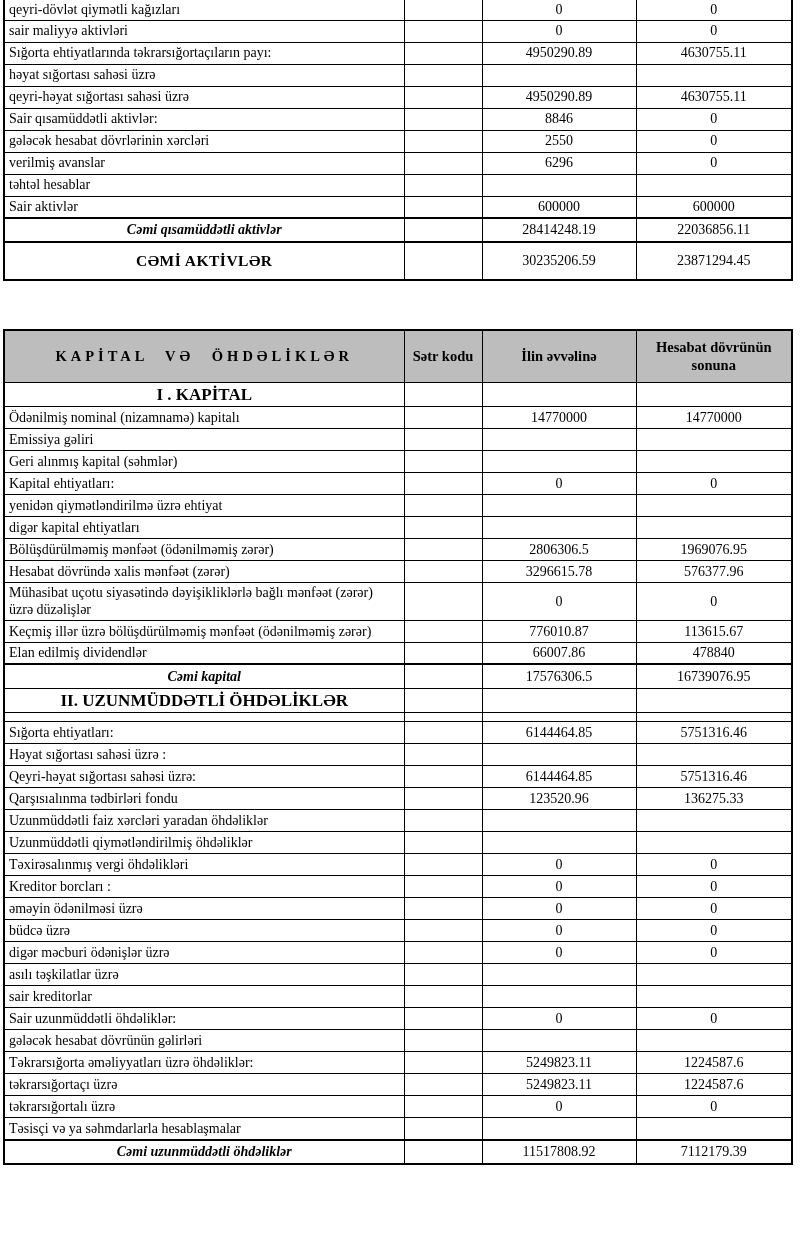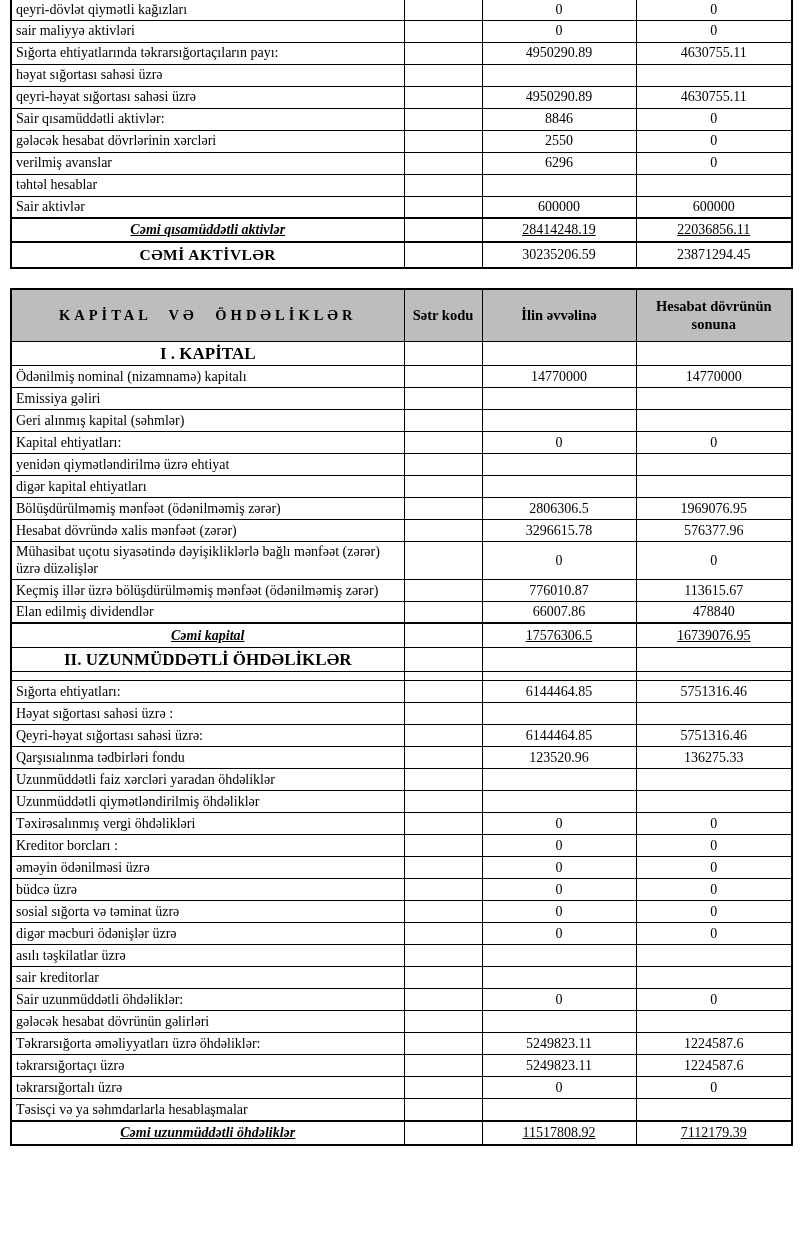--- a/index.html
+++ b/index.html
@@ -6,32 +6,32 @@
     margin: 0;
     padding: 0;
     background: #ffffff;
     font-family: "Liberation Serif", "DejaVu Serif", serif;
     color: #000;
   }
   .page {
     width: 800px;
     height: 1236px;
     box-sizing: border-box;
-    padding: 0 7px 0 10px;
+    padding: 0 7px 0 3px;
     overflow: hidden;
     background: #fff;
   }
   table.fin {
     border-collapse: collapse;
     width: 100%;
     table-layout: fixed;
     border: 2px solid #000;
   }
   #assets-table { margin-top: -3px; }
-  #capital-table { margin-top: 19px; }
+  #capital-table { margin-top: 48px; }
   table.fin td, table.fin th {
     border: 1px solid #000;
     box-sizing: border-box;
     font-size: 14px;
     line-height: 1.25;
     padding: 1px 4px;
     vertical-align: middle;
     height: 22px;
     overflow: hidden;
   }
@@ -64,30 +64,30 @@
     text-align: center;
     font-size: 17px;
     padding-left: 4px;
   }
   tr.row-total td.c-label {
     font-weight: bold;
     font-style: italic;
     text-align: center;
     padding-left: 4px;
   }
-  tr.row-total td { border-top: 2px solid #000; height: 24px; text-decoration: underline; }
+  tr.row-total td { border-top: 2px solid #000; height: 24px; }
   tr.row-total td.c-val { font-weight: normal; }
   tr.row-grand td.c-label {
     font-weight: bold;
     text-align: center;
     font-size: 15.5px;
     letter-spacing: 0.5px;
     padding-left: 4px;
   }
-  tr.row-grand td { border-top: 2px solid #000; height: 26px; margin-top: 33px; }
+  tr.row-grand td { border-top: 2px solid #000; height: 38px; margin-top: 33px; }
   tr.row-spacer td { height: 9px; padding: 0; }
 </style>
 </head>
 <body>
 
 <div class="page">
 
   <table class="fin" id="assets-table">
     <colgroup>
       <col>
@@ -331,26 +331,20 @@
           <td class="c-val">0</td>
           <td class="c-val">0</td>
         </tr>
         <tr class="row-normal">
           <td class="c-label ind-2">büdcə üzrə</td>
           <td class="c-code"></td>
           <td class="c-val">0</td>
           <td class="c-val">0</td>
         </tr>
         <tr class="row-normal">
-          <td class="c-label ind-2">sosial sığorta və təminat üzrə</td>
-          <td class="c-code"></td>
-          <td class="c-val">0</td>
-          <td class="c-val">0</td>
-        </tr>
-        <tr class="row-normal">
           <td class="c-label ind-2">digər məcburi ödənişlər üzrə</td>
           <td class="c-code"></td>
           <td class="c-val">0</td>
           <td class="c-val">0</td>
         </tr>
         <tr class="row-normal">
           <td class="c-label ind-2">asılı təşkilatlar üzrə</td>
           <td class="c-code"></td>
           <td class="c-val"></td>
           <td class="c-val"></td>

